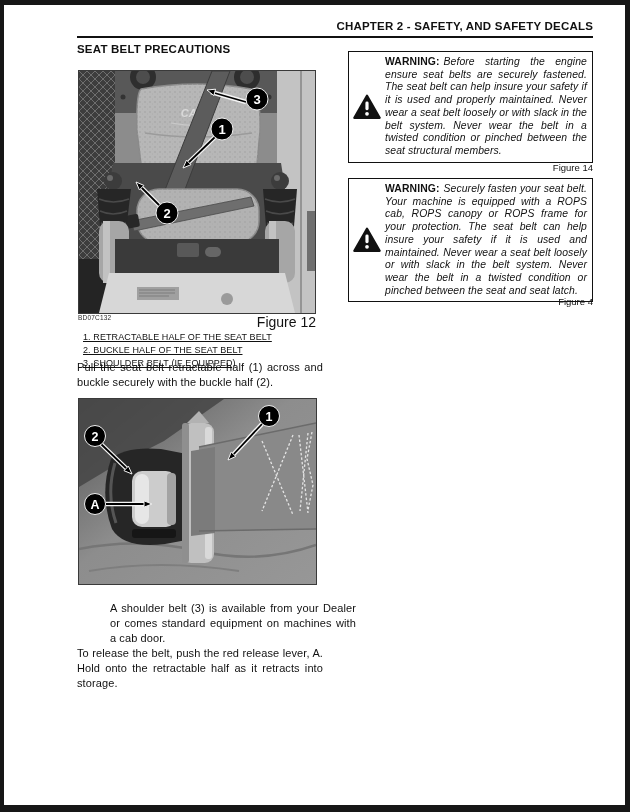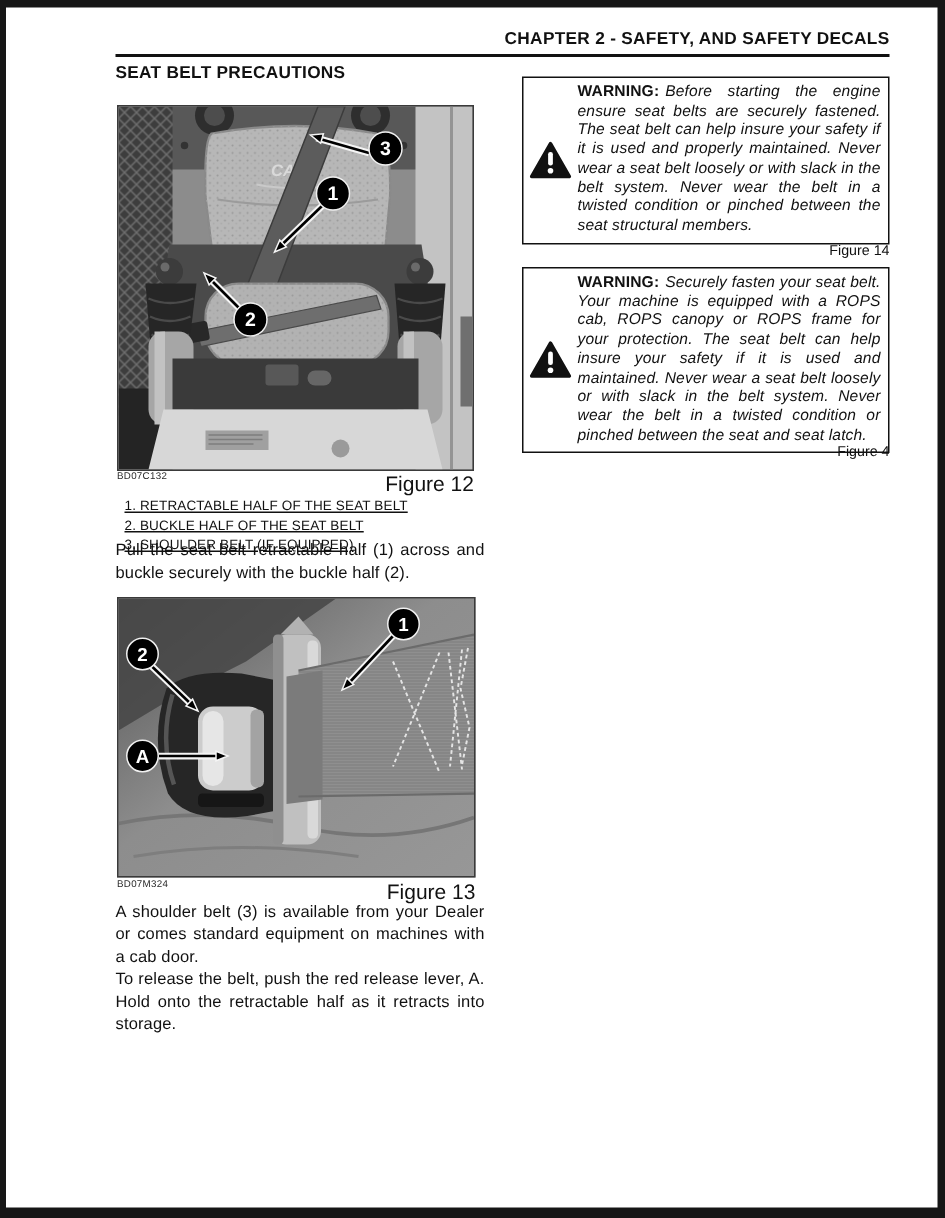--- a/index.html
+++ b/index.html
@@ -24,21 +24,21 @@
   .meta13 { left:74px; top:581px; width:239px; }
   .photo-code { font-size:6.5px; color:#2a2a2a; letter-spacing:0.2px; }
   .figure-label { font-size:14px; color:#111; }
 
   .caption-list { position:absolute; left:79px; top:326px; width:240px; list-style:none;text-decoration:underline; }
   .caption-list div { font-size:9px; line-height:13px; letter-spacing:0.1px; }
 
   .body-para { position:absolute; left:73px; width:246px; font-size:11px; line-height:15px;
     text-align:justify; letter-spacing:0.1px; }
   .para1 { top:355px; }
-  .para2 { top:596px; }
+  .para2 { top:596px;margin-left:33px; }
   .para3 { top:641px; }
 
   .warnbox { position:absolute; left:344px; width:245px; border:1.6px solid #111;
     display:flex; align-items:center; padding:4px 5px 4px 0; background:#fff; }
   .warnbox1 { top:46px; min-height:107px; }
   .warnbox2 { top:173px; min-height:114px; }
   .warn-icon-wrap { flex:0 0 36px; display:flex; justify-content:center; align-items:center; }
   .warn-text { flex:1; font-size:10.4px; line-height:12.7px; text-align:justify;
     font-style:italic; letter-spacing:0.1px; }
   .warn-label { font-weight:bold; font-style:normal; margin-right:4px; }
@@ -235,24 +235,20 @@
           <circle cx="16" cy="105" r="10.5" fill="#000" stroke="#f0f0f0" stroke-width="1"></circle>
           <text class="callout-num" x="16" y="109.5" font-size="12.5" text-anchor="middle">A</text>
         </g>
         <g>
           <circle cx="190" cy="17" r="10.5" fill="#000" stroke="#f0f0f0" stroke-width="1"></circle>
           <text class="callout-num" x="190" y="21.5" font-size="12.5" text-anchor="middle">1</text>
         </g>
       </svg>
     </div>
 
-    <div class="photo-meta meta13">
-      <span class="photo-code">BD07M324</span>
-      <span class="figure-label">Figure 13</span>
-    </div>
 
     <div class="body-para para2">A shoulder belt (3) is available from your Dealer or comes standard equipment on machines with a cab door.</div>
     <div class="body-para para3">To release the belt, push the red release lever, A. Hold onto the retractable half as it retracts into storage.</div>
 
     <div class="warnbox warnbox1">
       <div class="warn-icon-wrap">
         <svg width="28" height="26" viewBox="0 0 30 27">
           <path d="M15 1.5 L28.5 25 H1.5 Z" fill="#111" stroke="#111" stroke-width="2.5" stroke-linejoin="round"></path>
           <rect x="13.3" y="7.5" width="3.4" height="9.5" rx="1.6" fill="#fff"></rect>
           <circle cx="15" cy="20.8" r="2" fill="#fff"></circle>

